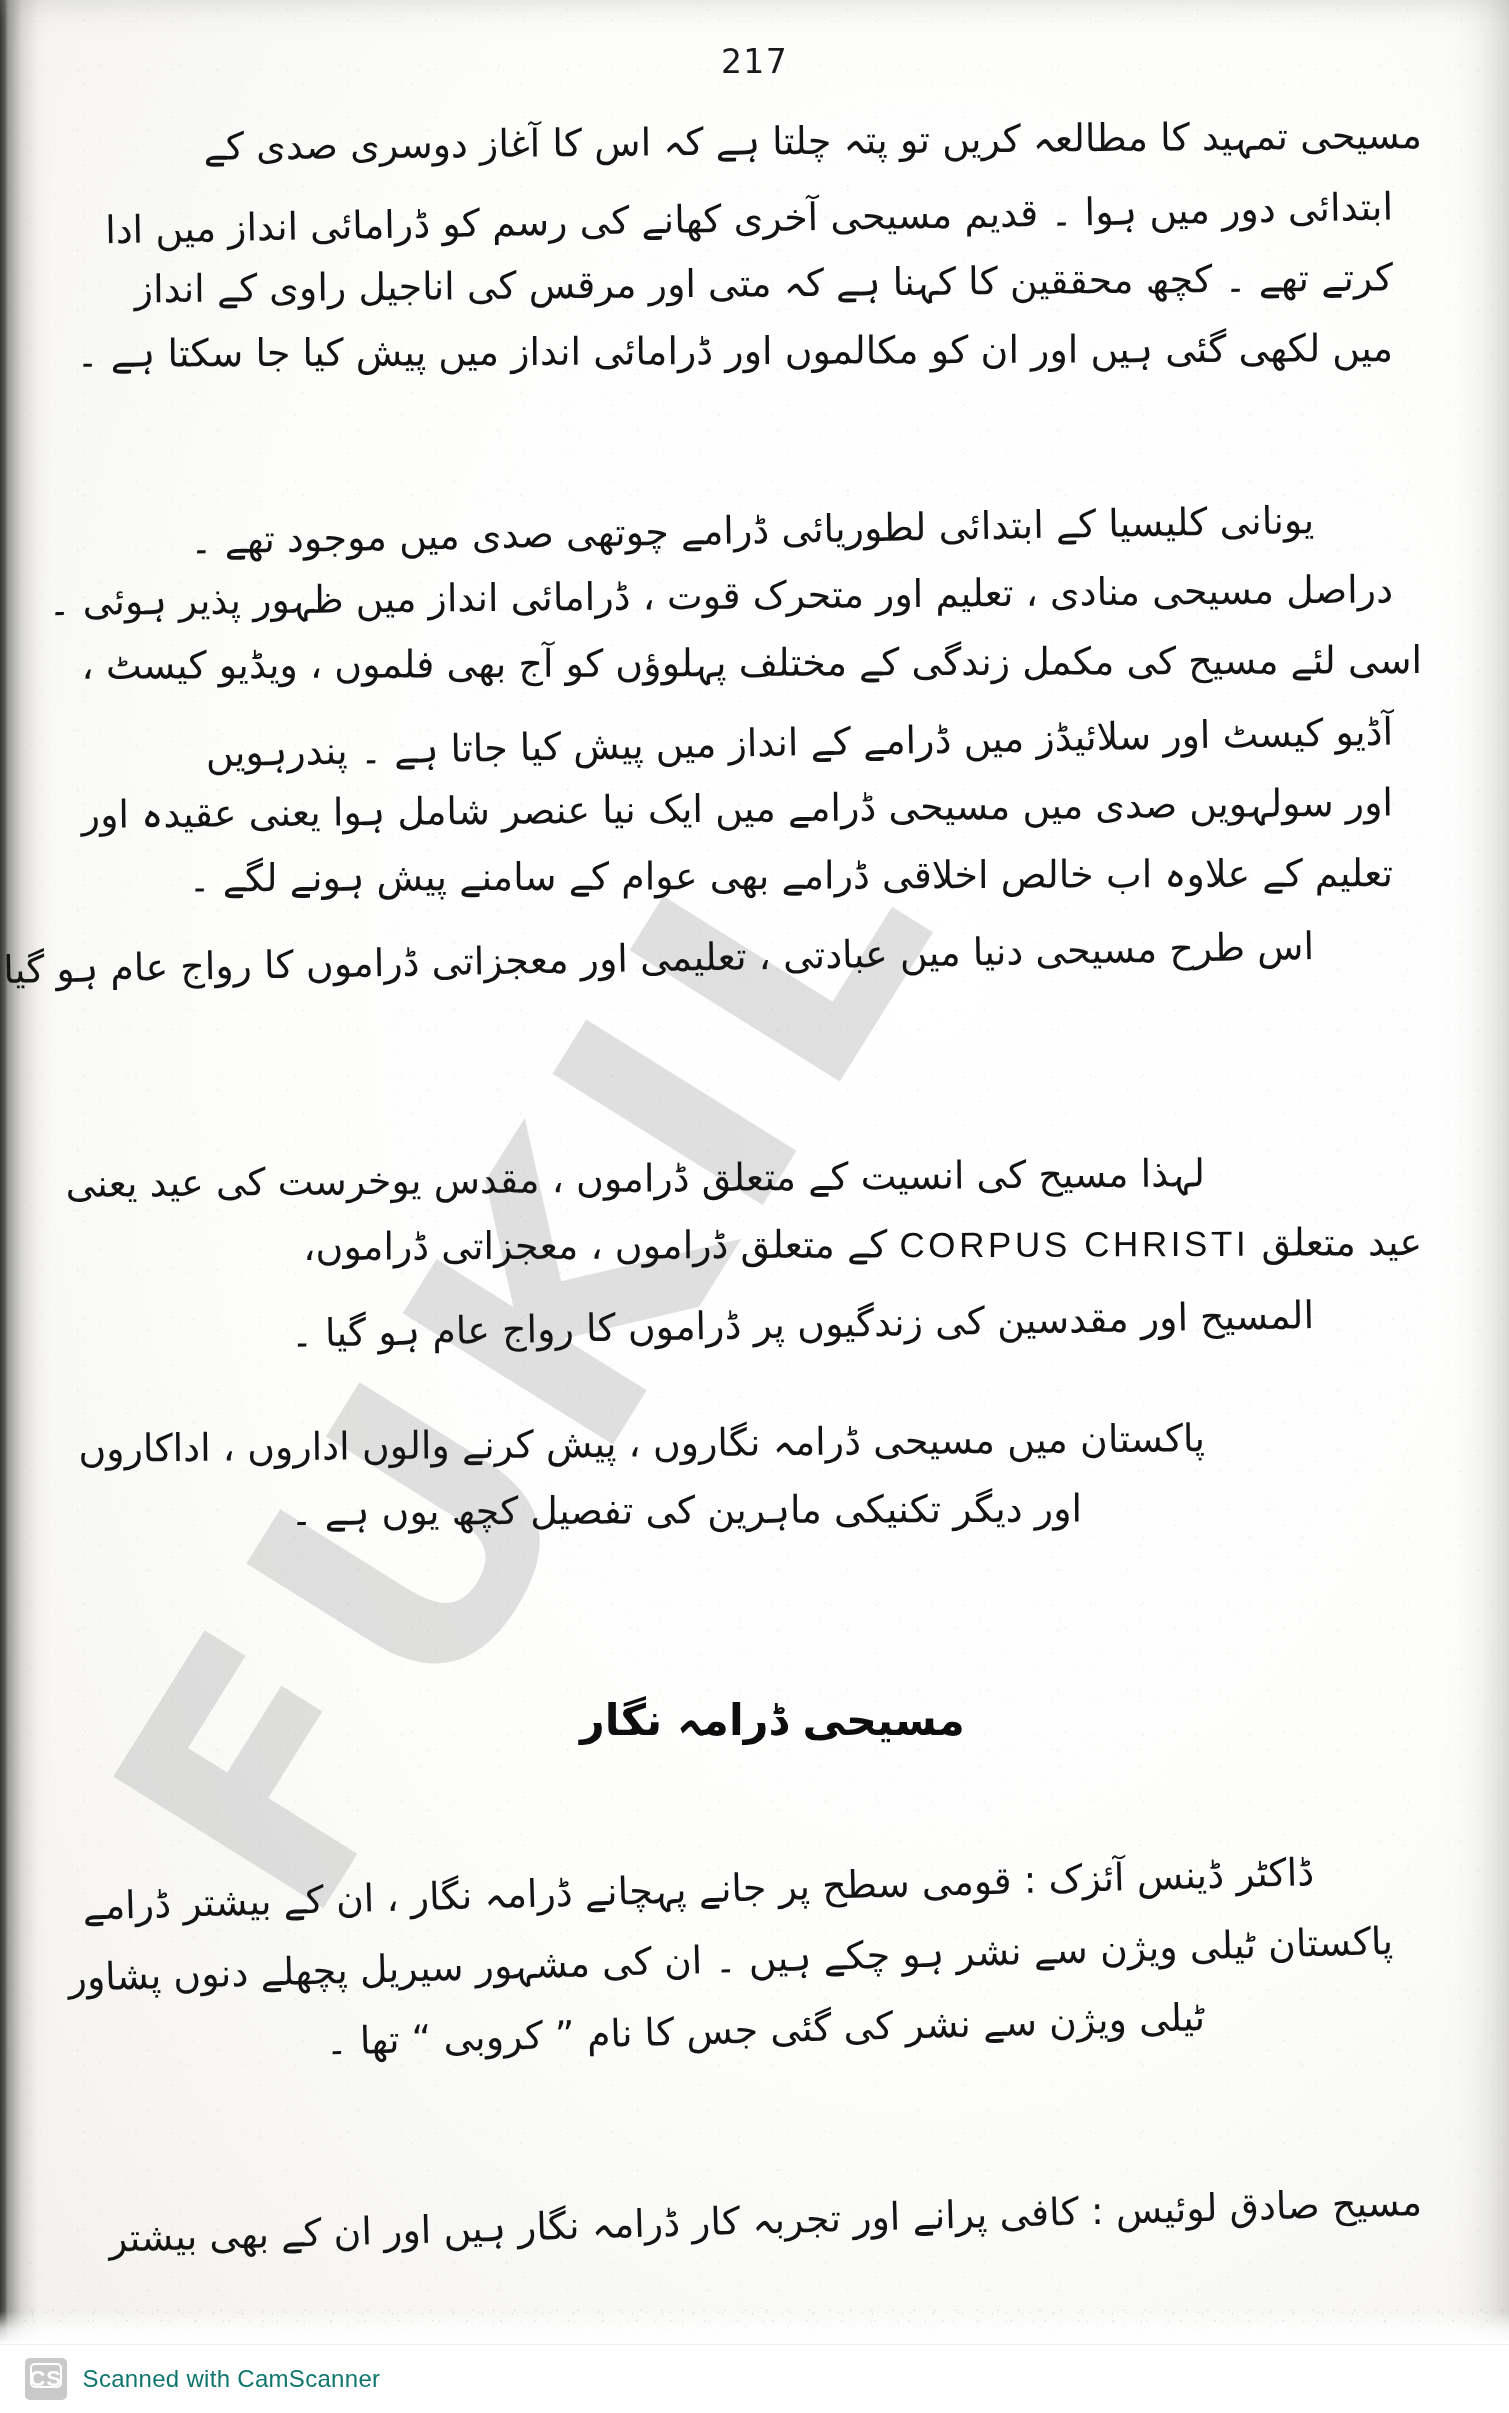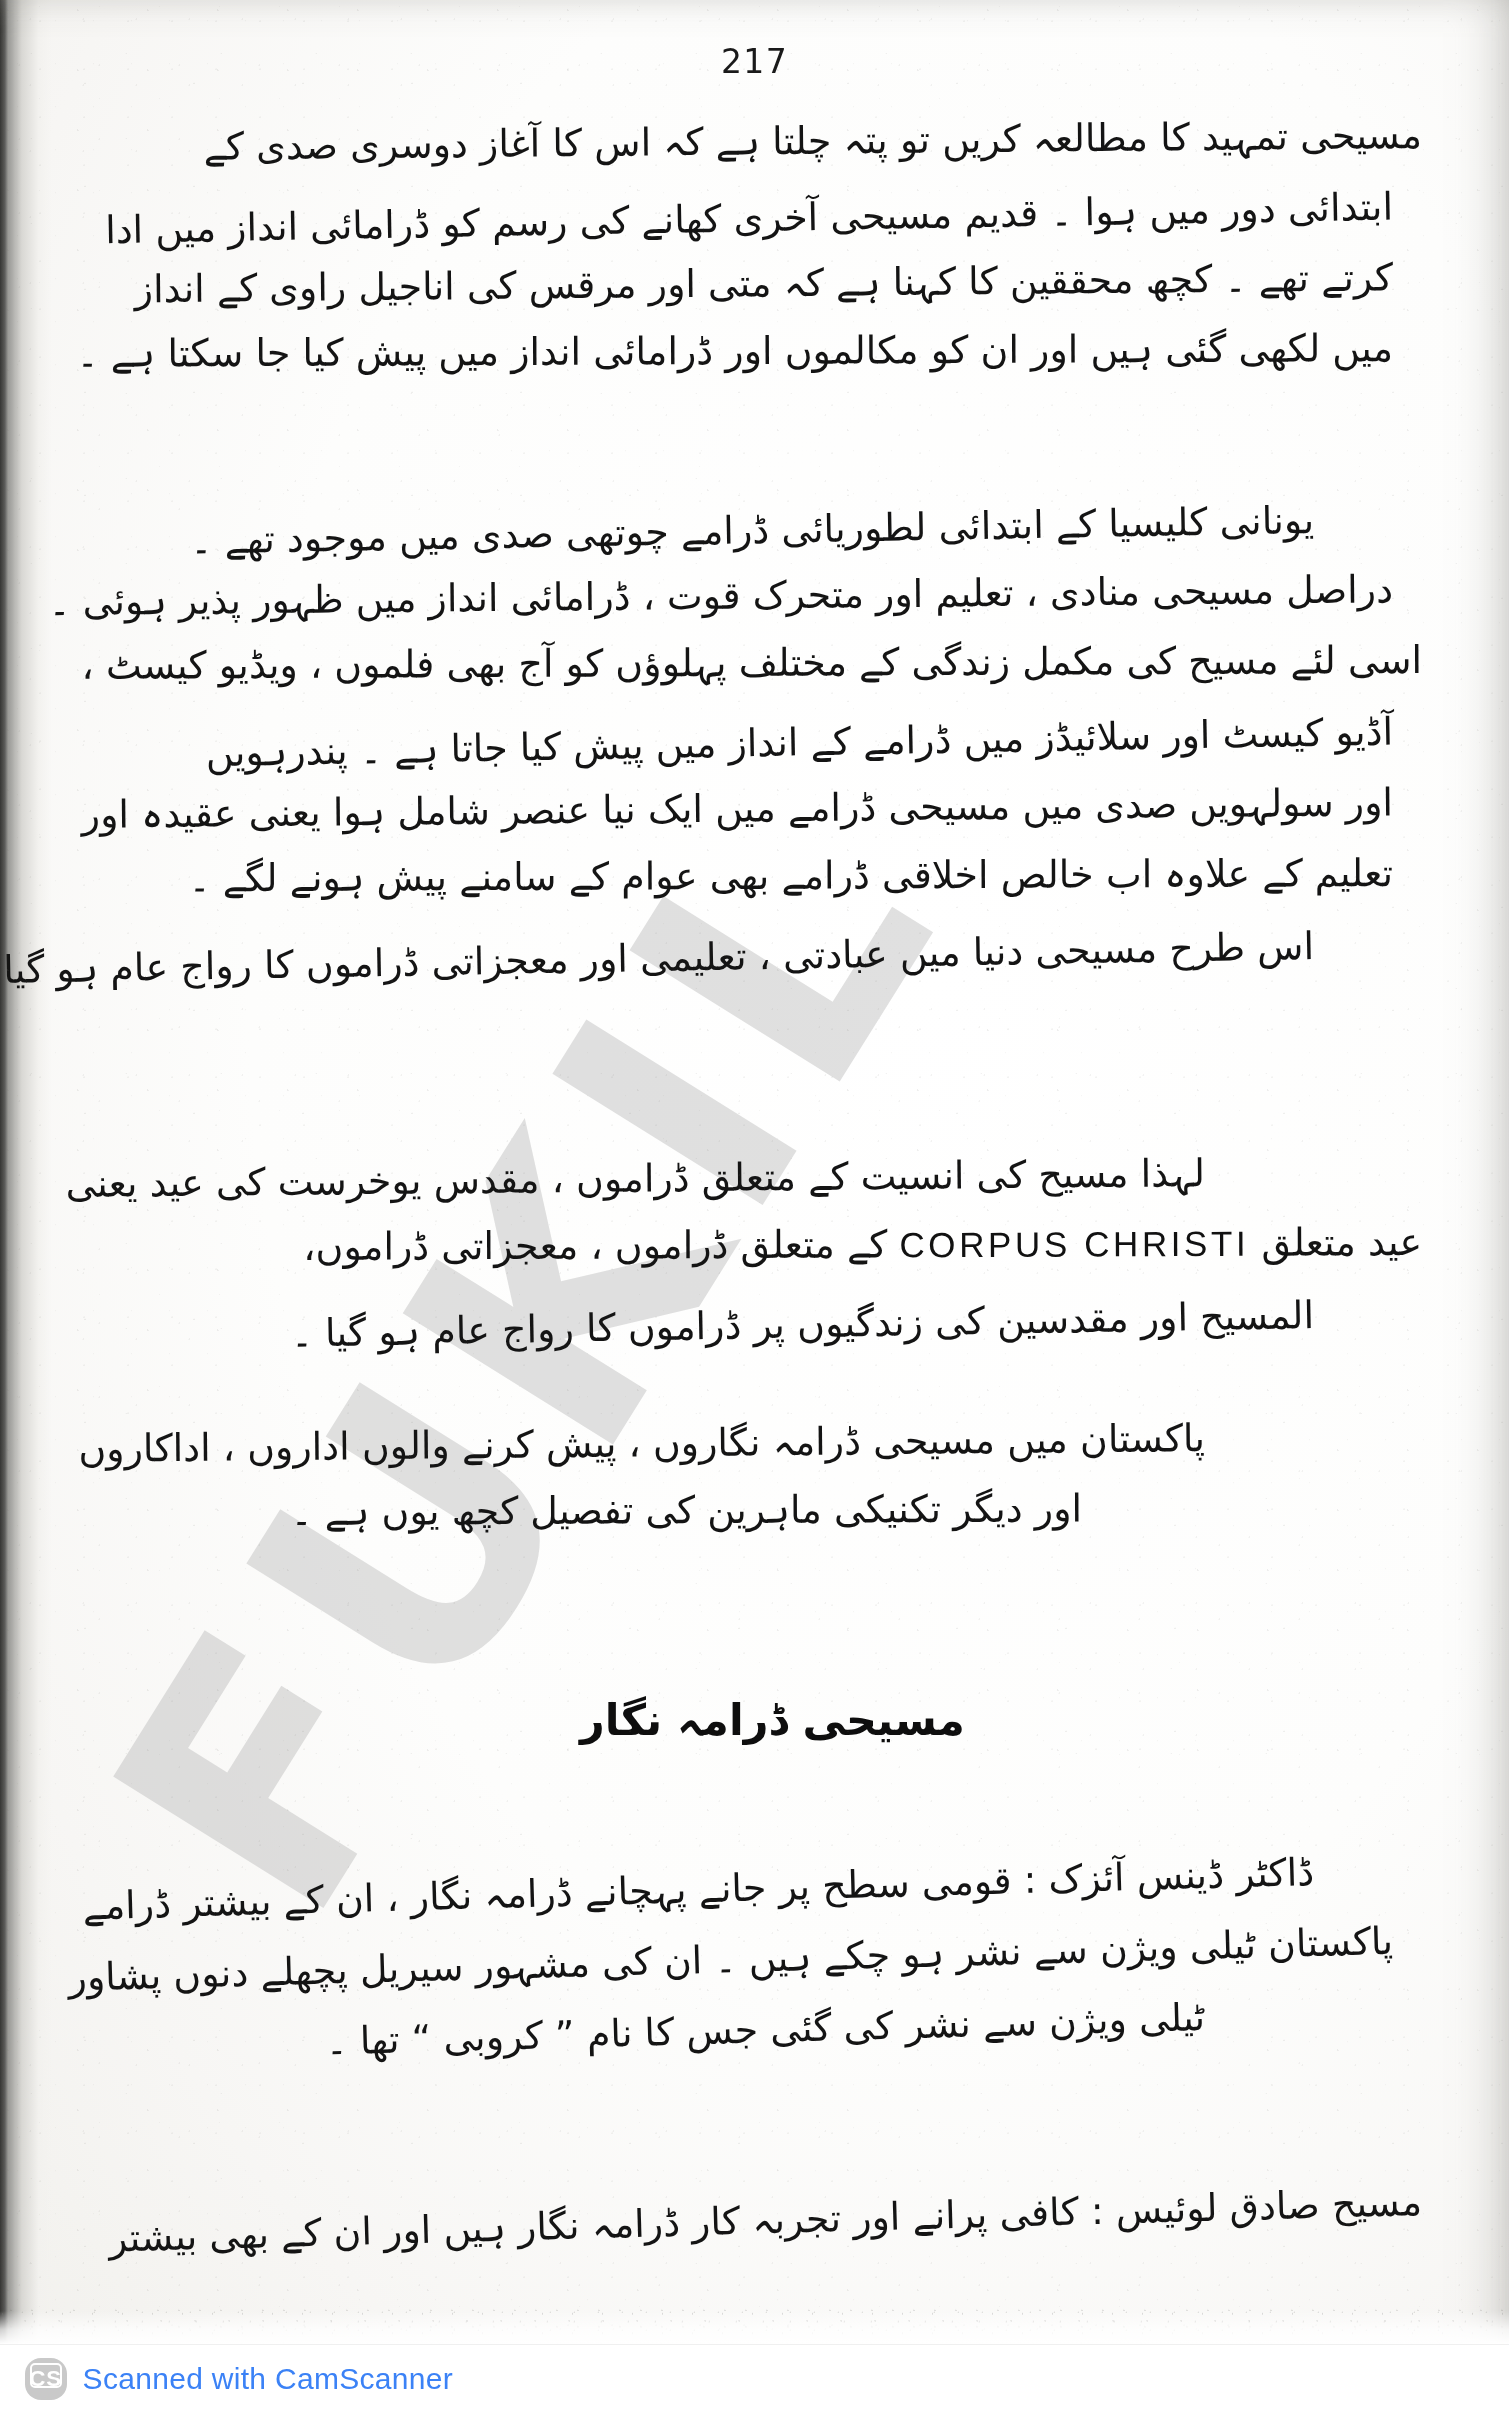--- a/index.html
+++ b/index.html
@@ -119,35 +119,35 @@
 
   
   #camscanner-footer{
     position:absolute;left:0;bottom:0;width:100%;height:69px;
     background:#ffffff;
     display:flex;align-items:center;gap:16px;padding-left:24.6px;
     box-sizing:border-box;direction:ltr;
     border-top:0.7px solid #f0f0f0;
   }
   #cs-logo{
-    width:42px;height:42px;border-radius:16px;
+    width:42px;height:42px;border-radius:5px;
     background:#c9c9c9;color:#ffffff;
     display:flex;align-items:center;justify-content:center;
     font-family:"Liberation Sans",sans-serif;
     font-weight:700;font-size:22.4px;letter-spacing:0.7px;
     position:relative;flex:0 0 auto;
   }
   #cs-logo::after{
     content:"";position:absolute;left:5px;right:5px;top:5px;bottom:11.6px;
     border:2.9px solid #ffffff;border-radius:5px;
   }
   #cs-logo span{position:relative;z-index:2;}
   #cs-text{
     font-family:"Liberation Sans",sans-serif;
-    font-size:30px;color:#3b82f6;letter-spacing:0.3px;
+    font-size:24px;color:#0f766e;letter-spacing:0.3px;
   }
   #footer-fade{
     position:absolute;left:0;bottom:69px;width:100%;height:33px;
     background:linear-gradient(180deg,rgba(255,255,255,0) 0%,rgba(255,255,255,.75) 55%,#fff 100%);
     pointer-events:none;
   }
   
   #footer-speckle{
     position:absolute;left:0;bottom:69px;width:100%;height:38px;pointer-events:none;opacity:.5;
     background-image:

